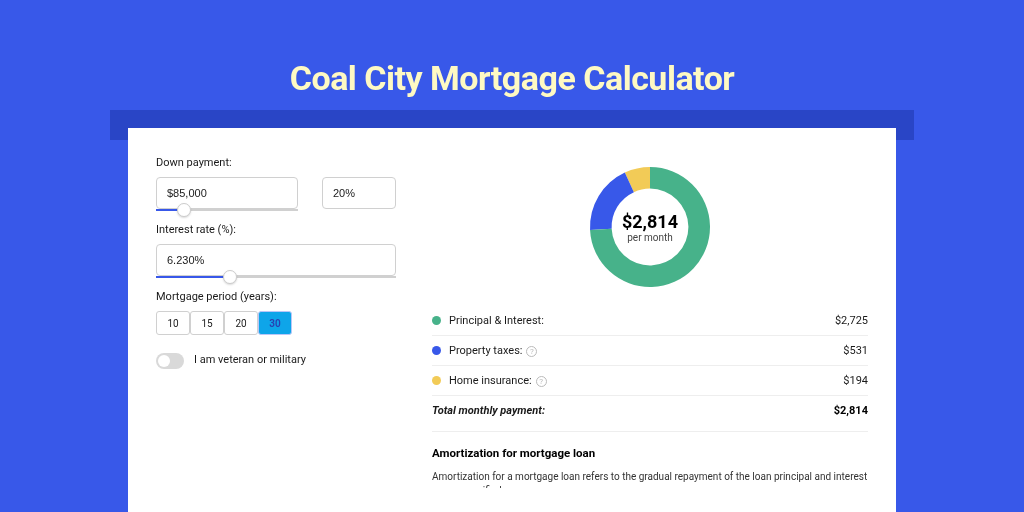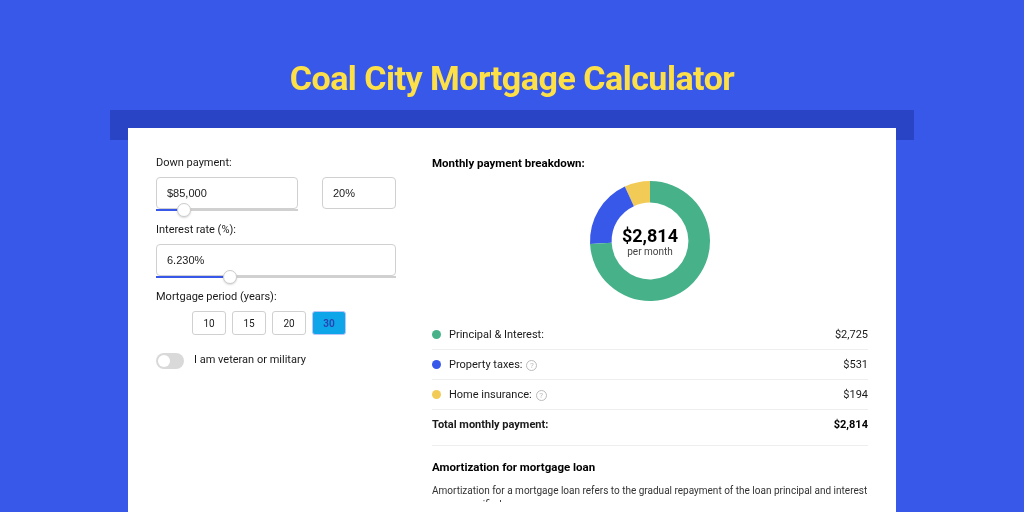--- a/index.html
+++ b/index.html
@@ -5,21 +5,21 @@
   * { box-sizing: border-box; margin: 0; padding: 0; }
   body {
     width: 1024px;
     height: 512px;
     background: #3858E9;
     font-family: -apple-system, BlinkMacSystemFont, "Segoe UI", Roboto, Arial, sans-serif;
     overflow: hidden;
   }
   .page-title {
     text-align: center;
-    color: #fde047;
+    color: #fef9c3;
     font-size: 34px;
     font-weight: 700;
     padding-top: 58px;
     letter-spacing: -0.5px;
   }
   .dark-band {
     position: absolute;
     top: 110px;
     left: 110px;
     right: 110px;
@@ -82,21 +82,21 @@
     height: 14px;
     background: #fff;
     border: 1px solid #ccc;
     border-radius: 50%;
     box-shadow: 0 1px 2px rgba(0,0,0,0.15);
     transform: translateX(-50%);
   }
   .row-split { display: flex; gap: 24px; }
   .row-split > .grow { flex: 1; min-width: 0; }
   .row-split > .fixed { width: 74px; }
-  .seg-group { display: flex; gap: 6px; margin-left: 36px; }
+  .seg-group { display: flex; gap: 0; }
   .seg {
     width: 34px;
     height: 24px;
     border: 1px solid #d0d0d0;
     border-radius: 3px;
     font-size: 10px;
     display: flex;
     align-items: center;
     justify-content: center;
     color: #1a1a1a;
@@ -168,21 +168,21 @@
   .li-label { flex: 1; color: #1a1a1a; }
   .li-val { font-weight: 400; color: #1a1a1a; }
   .total-row {
     display: flex;
     font-size: 11px;
     font-weight: 700;
     padding: 8px 0;
     border-top: 1px solid #eee;
     color: #000;
   }
-  .total-row .li-label { flex: 1; }
+  .total-row .li-label { flex: 1; font-style: italic; }
   .info-icon {
     display: inline-flex;
     width: 11px; height: 11px;
     border: 1px solid #bbb;
     border-radius: 50%;
     align-items: center;
     justify-content: center;
     font-size: 8px;
     color: #bbb;
     margin-left: 4px;
@@ -247,21 +247,20 @@
     <div class="toggle-row">
       <div class="toggle">
         <div class="toggle-knob"></div>
       </div>
       <span class="toggle-label">I am veteran or military</span>
     </div>
 
   </div>
 
   <div class="right-col">
-    <div class="breakdown-title">Monthly payment breakdown:</div>
 
     <div class="donut-wrap">
       <svg width="130" height="130" viewBox="0 0 130 130">
           <path d="M 65 5 A 60 60 0 0 0 39.81503956574542 10.541595984411813 L 48.88162532207707 30.146621430023558 A 38.4 38.4 0 0 1 65 26.6 Z" fill="#F2CB57"></path>
           <path d="M 39.81503956574542 10.541595984411813 A 60 60 0 0 0 5.069123595254972 67.87924527596647 L 26.644239100963183 66.84271697661853 A 38.4 38.4 0 0 1 48.88162532207707 30.146621430023558 Z" fill="#3858E9"></path>
           <path d="M 5.069123595254972 67.87924527596647 A 60 60 0 1 0 65.00000000000001 5 L 65.00000000000001 26.6 A 38.4 38.4 0 1 1 26.644239100963183 66.84271697661853 Z" fill="#47B28A"></path>
         </svg>
       <div class="donut-center">
         <div class="donut-amount">$2,814</div>
         <div class="donut-sub">per month</div>

